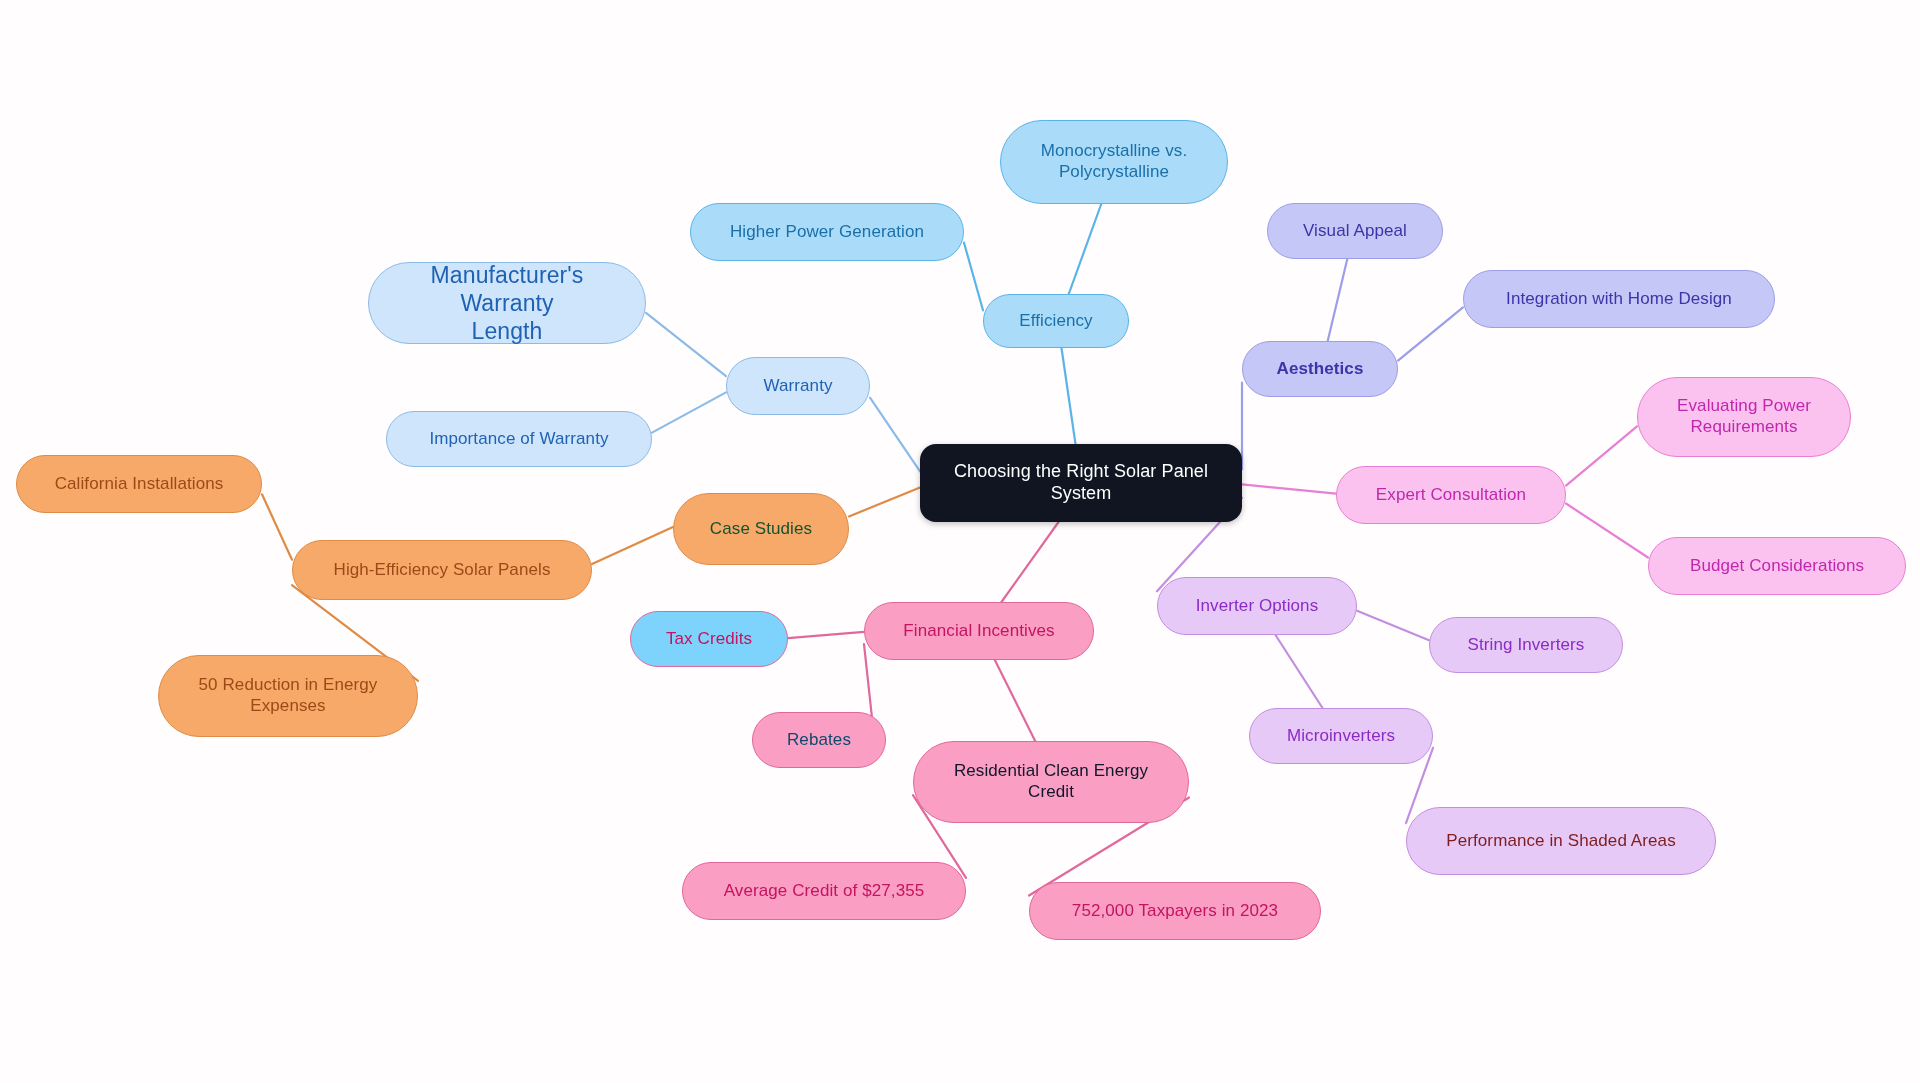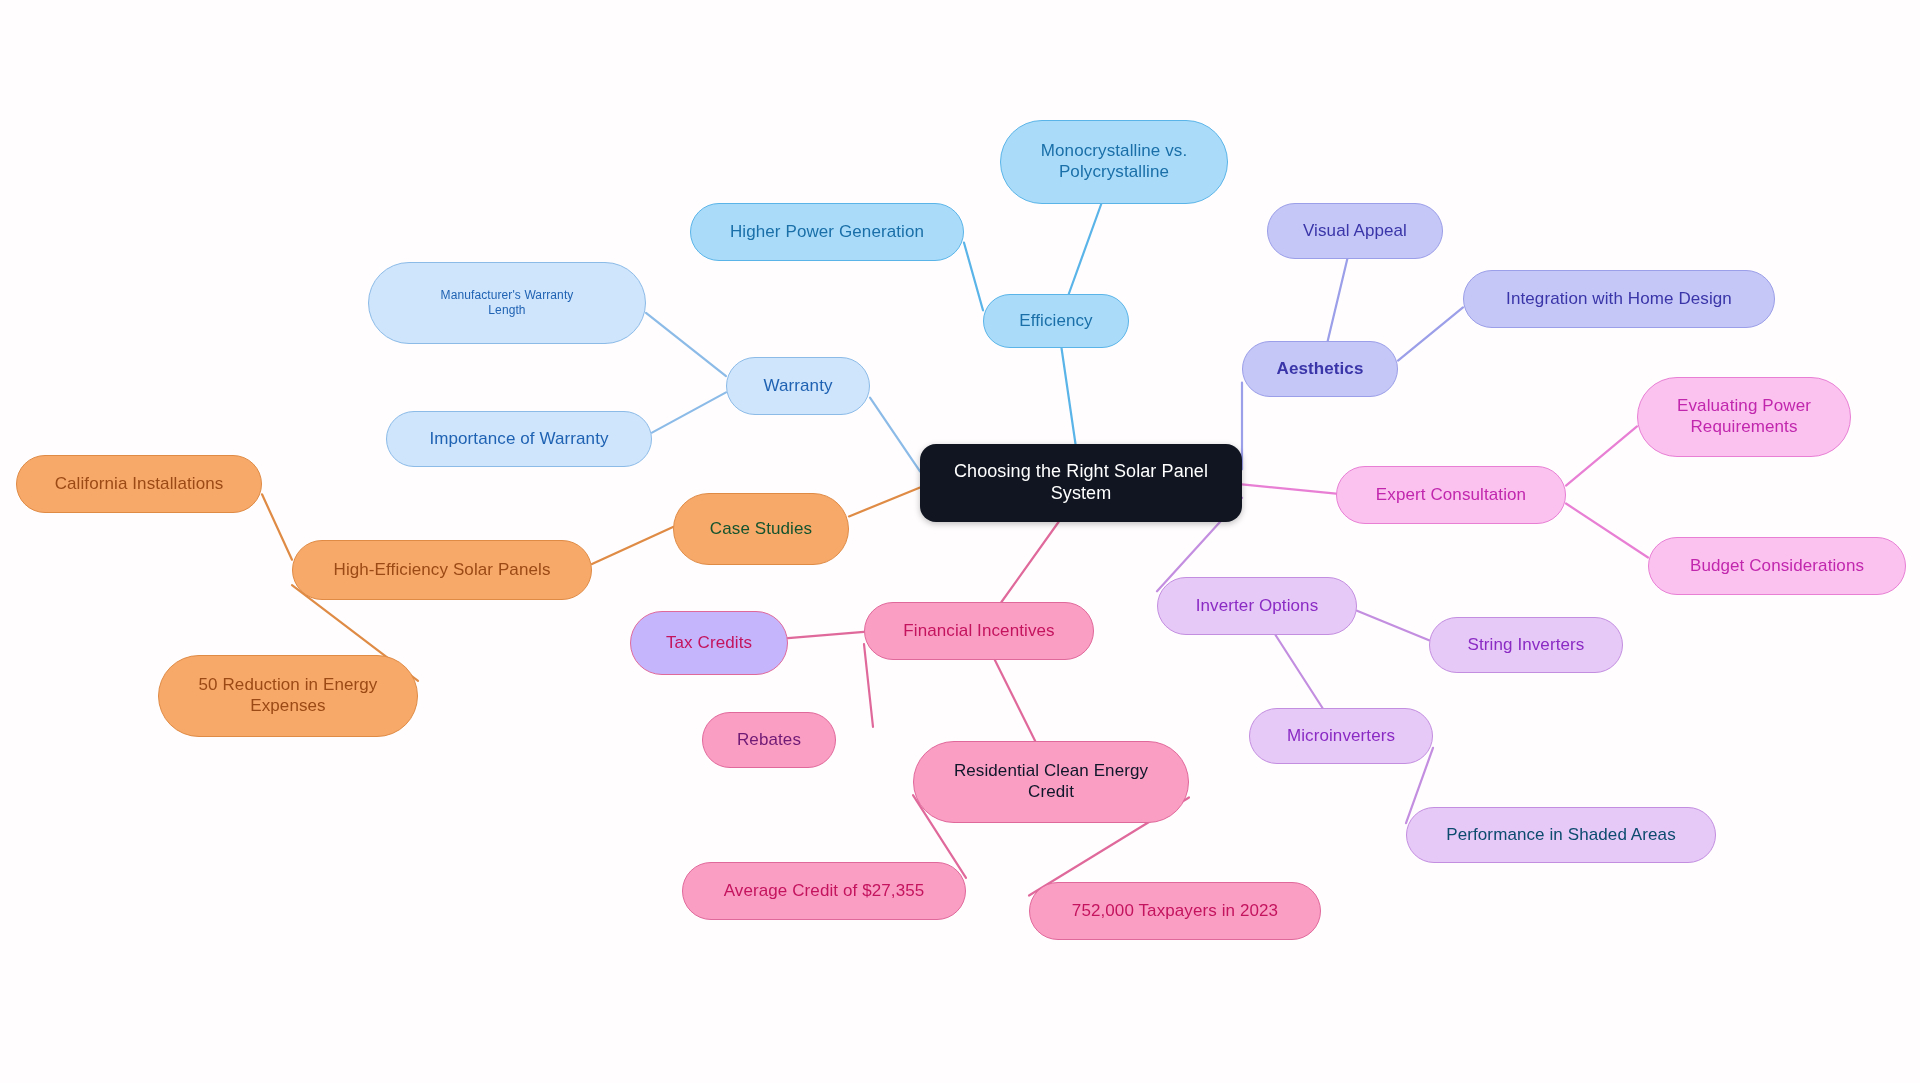--- a/index.html
+++ b/index.html
@@ -78,37 +78,37 @@
       <path d="M 292 585.12 L 418 680.88" stroke="#df8b45" stroke-width="2.2" fill="none" stroke-linecap="round"></path>
     </svg>
   <div id="node-layer">
       <div class="node root" style="left: 920px; top: 444px; width: 322px; height: 78px; background: rgb(16, 21, 33); border-color: rgb(16, 21, 33); color: rgb(255, 255, 255); font-size: 18px;">Choosing the Right Solar Panel
 System</div>
       <div class="node" style="left: 983px; top: 294px; width: 146px; height: 54px; background: rgb(170, 220, 250); border-color: rgb(90, 180, 232); color: rgb(26, 111, 168); font-size: 17px;">Efficiency</div>
       <div class="node" style="left: 1000px; top: 120px; width: 228px; height: 84px; background: rgb(170, 220, 250); border-color: rgb(90, 180, 232); color: rgb(26, 111, 168); font-size: 17px;">Monocrystalline vs.
 Polycrystalline</div>
       <div class="node" style="left: 690px; top: 203px; width: 274px; height: 58px; background: rgb(170, 220, 250); border-color: rgb(90, 180, 232); color: rgb(26, 111, 168); font-size: 17px;">Higher Power Generation</div>
       <div class="node" style="left: 726px; top: 357px; width: 144px; height: 58px; background: rgb(207, 229, 251); border-color: rgb(140, 187, 232); color: rgb(31, 98, 179); font-size: 17px;">Warranty</div>
-      <div class="node" style="left: 368px; top: 262px; width: 278px; height: 82px; background: rgb(207, 229, 251); border-color: rgb(140, 187, 232); color: rgb(31, 98, 179); font-size: 12px;">Manufacturer's Warranty
+      <div class="node" style="left: 368px; top: 262px; width: 278px; height: 82px; background: rgb(207, 229, 251); border-color: rgb(140, 187, 232); color: rgb(31, 98, 179); font-size: 23px;">Manufacturer's Warranty
 Length</div>
       <div class="node" style="left: 386px; top: 411px; width: 266px; height: 56px; background: rgb(207, 229, 251); border-color: rgb(140, 187, 232); color: rgb(31, 98, 179); font-size: 17px;">Importance of Warranty</div>
       <div class="node" style="left: 1242px; top: 341px; width: 156px; height: 56px; background: rgb(197, 199, 247); border-color: rgb(155, 158, 232); color: rgb(58, 53, 168); font-size: 17px; font-weight: bold;">Aesthetics</div>
       <div class="node" style="left: 1267px; top: 203px; width: 176px; height: 56px; background: rgb(197, 199, 247); border-color: rgb(155, 158, 232); color: rgb(58, 53, 168); font-size: 17px;">Visual Appeal</div>
       <div class="node" style="left: 1463px; top: 270px; width: 312px; height: 58px; background: rgb(197, 199, 247); border-color: rgb(155, 158, 232); color: rgb(58, 53, 168); font-size: 17px;">Integration with Home Design</div>
       <div class="node" style="left: 1336px; top: 466px; width: 230px; height: 58px; background: rgb(251, 194, 240); border-color: rgb(232, 127, 212); color: rgb(193, 39, 173); font-size: 17px;">Expert Consultation</div>
       <div class="node" style="left: 1637px; top: 377px; width: 214px; height: 80px; background: rgb(251, 194, 240); border-color: rgb(232, 127, 212); color: rgb(193, 39, 173); font-size: 17px;">Evaluating Power
 Requirements</div>
       <div class="node" style="left: 1648px; top: 537px; width: 258px; height: 58px; background: rgb(251, 194, 240); border-color: rgb(232, 127, 212); color: rgb(193, 39, 173); font-size: 17px;">Budget Considerations</div>
       <div class="node" style="left: 1157px; top: 577px; width: 200px; height: 58px; background: rgb(231, 201, 247); border-color: rgb(195, 142, 224); color: rgb(138, 43, 196); font-size: 17px;">Inverter Options</div>
       <div class="node" style="left: 1429px; top: 617px; width: 194px; height: 56px; background: rgb(231, 201, 247); border-color: rgb(195, 142, 224); color: rgb(138, 43, 196); font-size: 17px;">String Inverters</div>
       <div class="node" style="left: 1249px; top: 708px; width: 184px; height: 56px; background: rgb(231, 201, 247); border-color: rgb(195, 142, 224); color: rgb(138, 43, 196); font-size: 17px;">Microinverters</div>
-      <div class="node" style="left: 1406px; top: 807px; width: 310px; height: 56px; background: rgb(231, 201, 247); border-color: rgb(195, 142, 224); color: #0c4a6e; font-size: 17px;">Performance in Shaded Areas</div>
+      <div class="node" style="left: 1406px; top: 807px; width: 310px; height: 68px; background: rgb(231, 201, 247); border-color: rgb(195, 142, 224); color: #7f1d1d; font-size: 17px;">Performance in Shaded Areas</div>
       <div class="node" style="left: 864px; top: 602px; width: 230px; height: 58px; background: rgb(250, 158, 196); border-color: rgb(224, 105, 155); color: rgb(196, 20, 94); font-size: 17px;">Financial Incentives</div>
-      <div class="node" style="left: 630px; top: 611px; width: 158px; height: 64px; background: #c4b5fd; border-color: rgb(224, 105, 155); color: rgb(196, 20, 94); font-size: 17px;">Tax Credits</div>
-      <div class="node" style="left: 702px; top: 712px; width: 134px; height: 56px; background: rgb(250, 158, 196); border-color: rgb(224, 105, 155); color: #701a75; font-size: 17px;">Rebates</div>
+      <div class="node" style="left: 630px; top: 611px; width: 158px; height: 56px; background: #7dd3fc; border-color: rgb(224, 105, 155); color: rgb(196, 20, 94); font-size: 17px;">Tax Credits</div>
+      <div class="node" style="left: 752px; top: 712px; width: 134px; height: 56px; background: rgb(250, 158, 196); border-color: rgb(224, 105, 155); color: #0c4a6e; font-size: 17px;">Rebates</div>
       <div class="node" style="left: 913px; top: 741px; width: 276px; height: 82px; background: rgb(250, 158, 196); border-color: rgb(224, 105, 155); color: #0f172a; font-size: 17px;">Residential Clean Energy
 Credit</div>
       <div class="node" style="left: 682px; top: 862px; width: 284px; height: 58px; background: rgb(250, 158, 196); border-color: rgb(224, 105, 155); color: rgb(196, 20, 94); font-size: 17px;">Average Credit of $27,355</div>
       <div class="node" style="left: 1029px; top: 882px; width: 292px; height: 58px; background: rgb(250, 158, 196); border-color: rgb(224, 105, 155); color: rgb(196, 20, 94); font-size: 17px;">752,000 Taxpayers in 2023</div>
       <div class="node" style="left: 673px; top: 493px; width: 176px; height: 72px; background: rgb(247, 169, 106); border-color: rgb(223, 139, 69); color: #14532d; font-size: 17px; text-align: center;">Case Studies</div>
       <div class="node" style="left: 292px; top: 540px; width: 300px; height: 60px; background: rgb(247, 169, 106); border-color: rgb(223, 139, 69); color: rgb(156, 74, 21); font-size: 17px;">High-Efficiency Solar Panels</div>
       <div class="node" style="left: 16px; top: 455px; width: 246px; height: 58px; background: rgb(247, 169, 106); border-color: rgb(223, 139, 69); color: rgb(156, 74, 21); font-size: 17px;">California Installations</div>
       <div class="node" style="left: 158px; top: 655px; width: 260px; height: 82px; background: rgb(247, 169, 106); border-color: rgb(223, 139, 69); color: rgb(156, 74, 21); font-size: 17px;">50 Reduction in Energy
 Expenses</div>
     </div>

